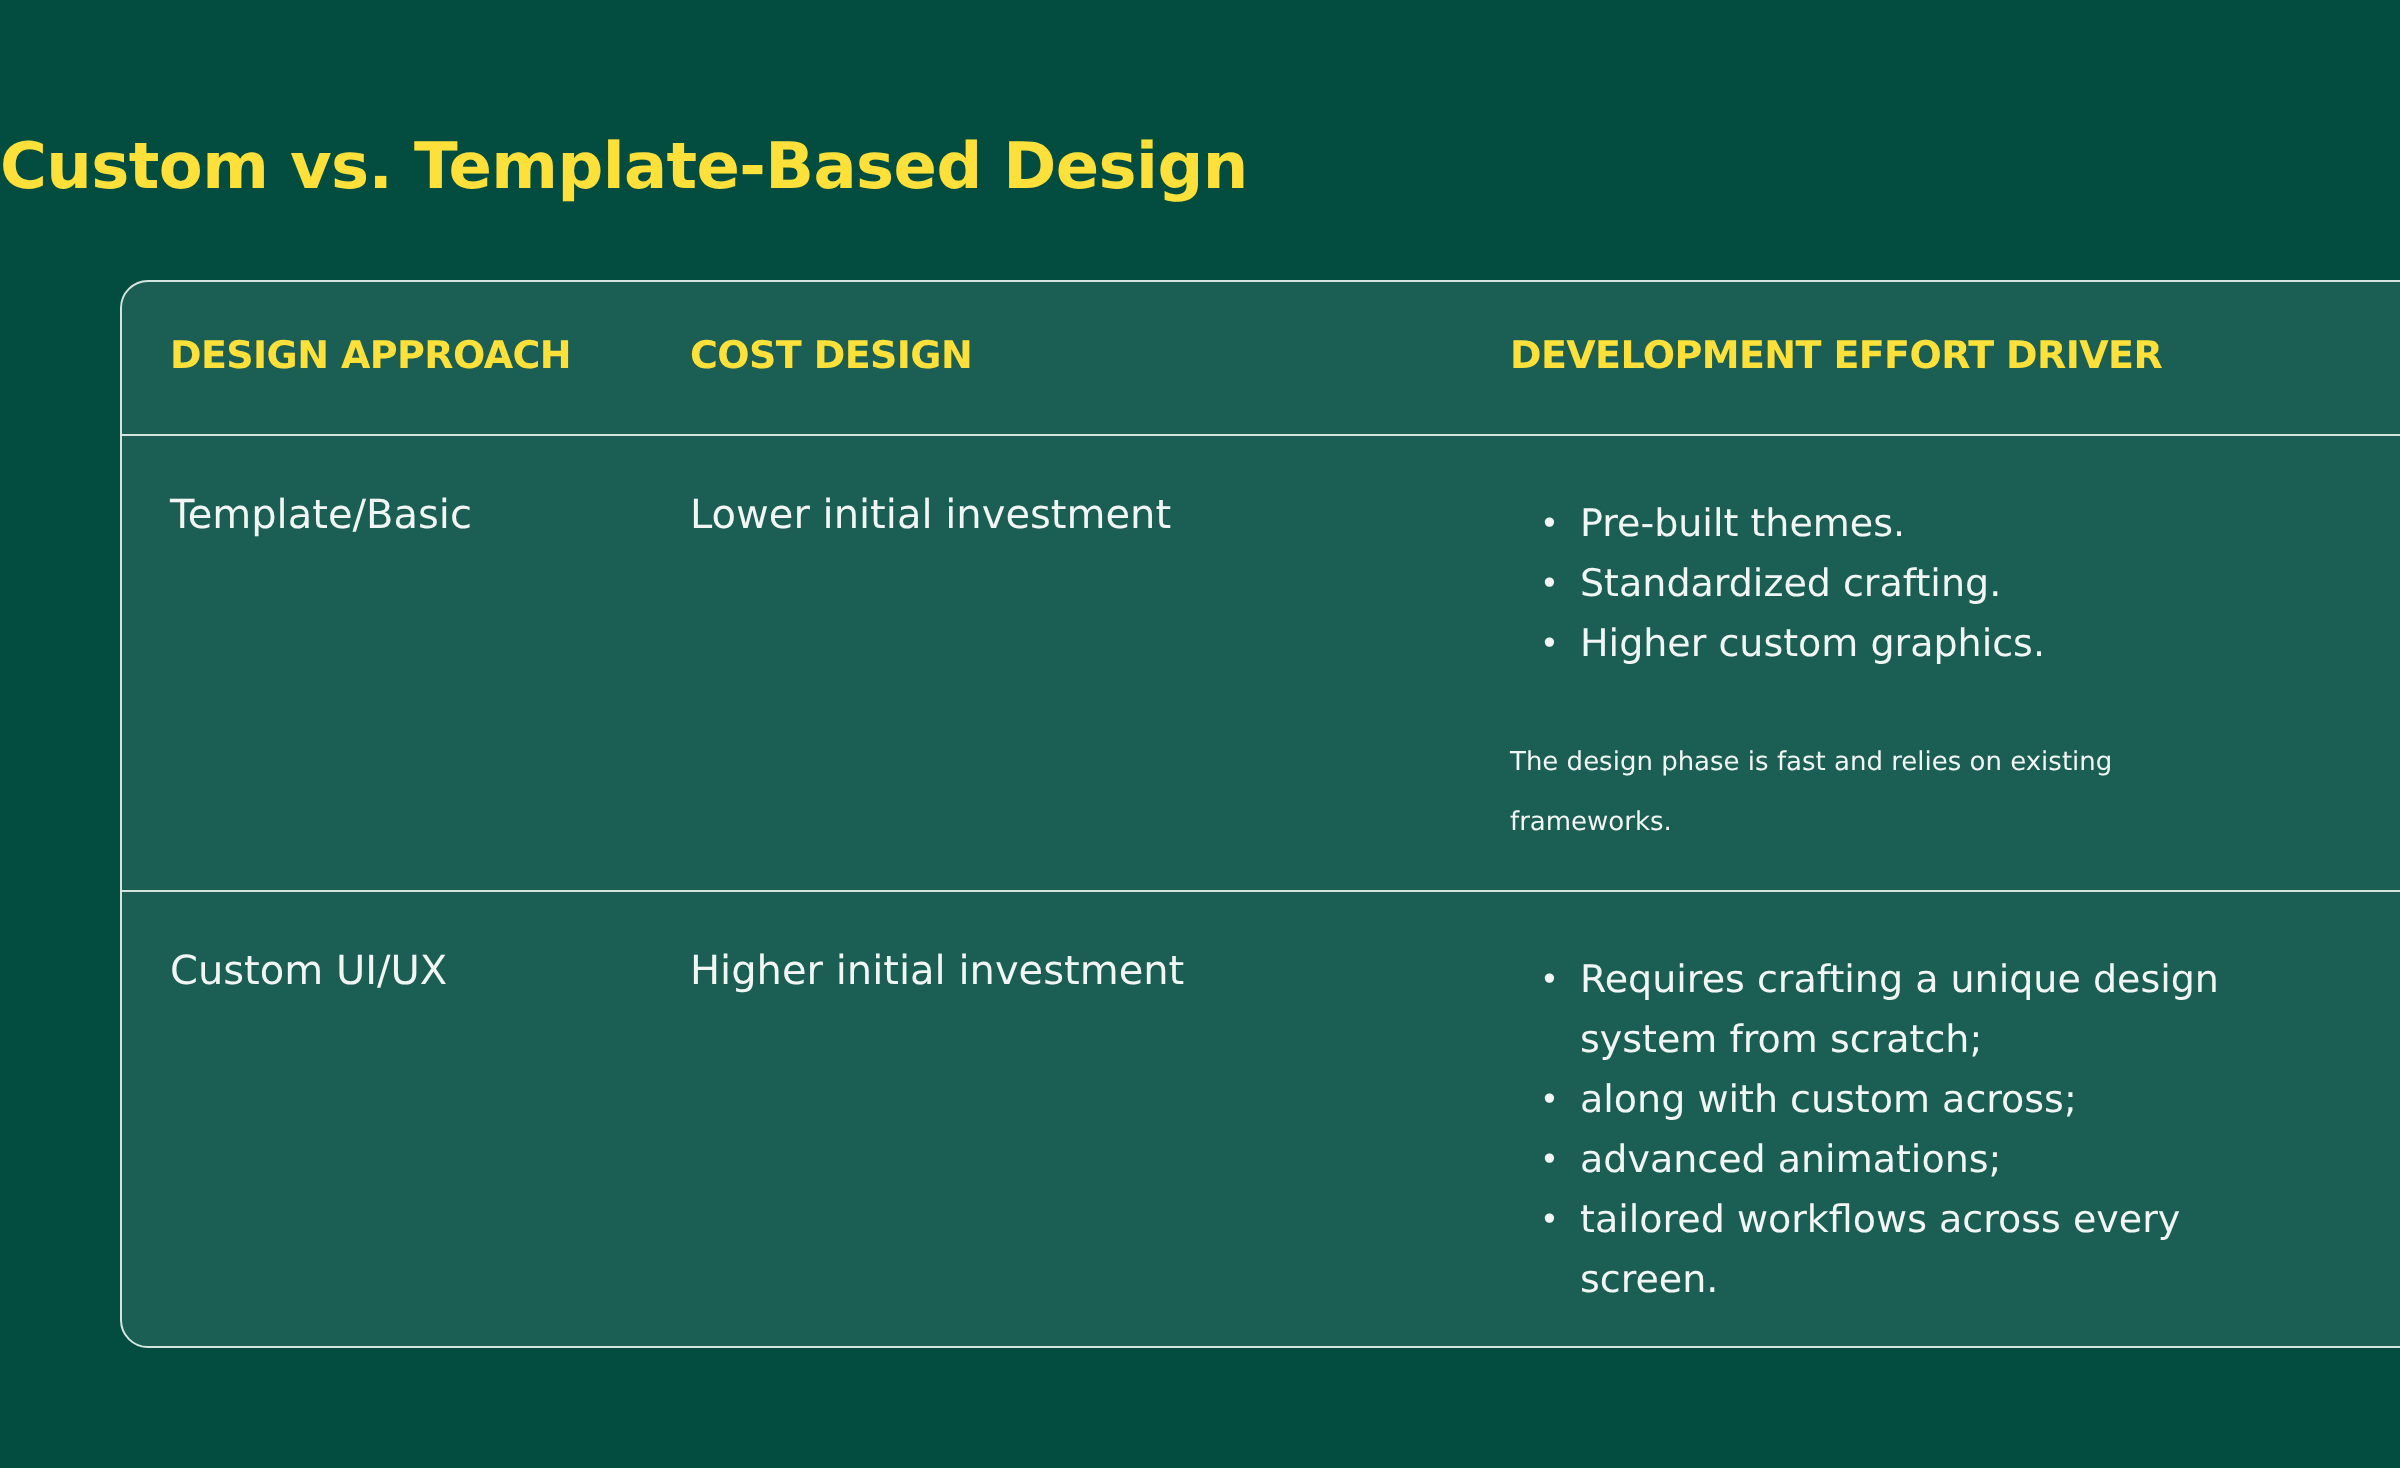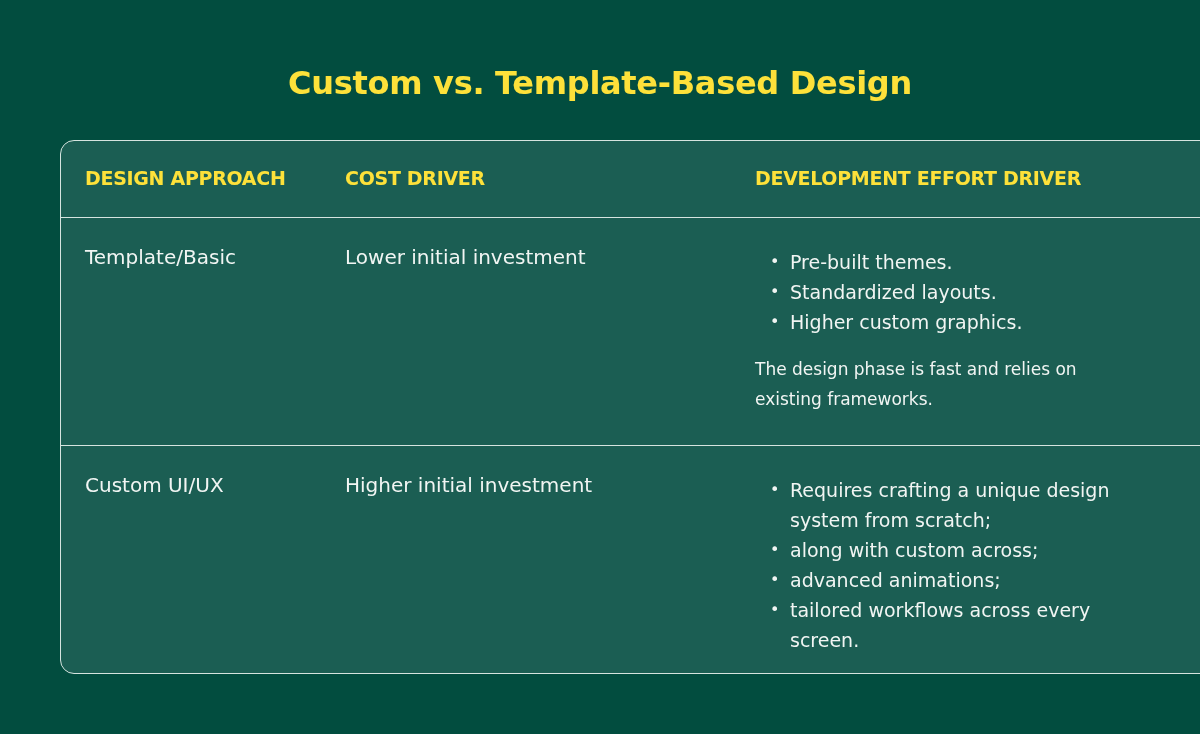--- a/index.html
+++ b/index.html
@@ -6,21 +6,21 @@
     body {
       width: 1200px; height: 734px;
       background: #004d40;
       background: #024d3f;
       font-family: "Liberation Sans", "DejaVu Sans", sans-serif;
       position: relative;
       overflow: hidden;
     }
     .title {
       position: absolute; top: 64px; left: 0; width: 1200px;
-      text-align: center;
+      text-align: left;
       color: #fde13a;
       font-size: 32px; font-weight: bold;
       font-family: "DejaVu Sans", sans-serif;
       letter-spacing: -0.3px;
     }
     .table {
       position: absolute; left: 60px; top: 140px;
       width: 1196px; height: 534px;
       box-sizing: border-box;
       border: 1px solid #d6e4df;
@@ -34,41 +34,41 @@
     .row.r2 { top: 305px; height: 228px; }
     .cell { position: absolute; color: #f1f5f3; font-size: 20px; line-height: 30px; font-family: "DejaVu Sans", sans-serif; }
     .hcell { position: absolute; top: 26px; color: #fde13a; font-size: 19px; font-weight: bold; font-family: "DejaVu Sans", sans-serif; letter-spacing: -0.3px; }
     .c1 { left: 24px; }
     .c2 { left: 284px; }
     .c3 { left: 694px; width: 360px; }
     .row .cell { top: 24px; }
     ul { margin: 5px; padding: 0; list-style: none; }
     li { position: relative; padding-left: 30px; font-size: 19px; line-height: 30px; }
     li::before { content: "•"; position: absolute; left: 10px; top: 0; color: #f1f5f3; font-size: 16px; }
-    .note { margin-top: 17px; font-size: 17px; line-height: 30px; }
+    .note { margin-top: 30px; font-size: 13px; line-height: 30px; }
   </style>
 </head>
 <body>
 
 <div class="title">Custom vs. Template-Based Design</div>
 
 <div class="table">
   <div class="row header">
     <div class="hcell c1">DESIGN APPROACH</div>
-    <div class="hcell c2">COST DRIVER</div>
+    <div class="hcell c2">COST DESIGN</div>
     <div class="hcell c3">DEVELOPMENT EFFORT DRIVER</div>
   </div>
 
   <div class="row r1">
     <div class="cell c2">Lower initial investment</div>
     <div class="cell c1">Template/Basic</div>
     <div class="cell c3">
       <ul>
         <li>Pre-built themes.</li>
-        <li>Standardized layouts.</li>
+        <li>Standardized crafting.</li>
         <li>Higher custom graphics.</li>
       </ul>
       <div class="note">The design phase is fast and relies on existing frameworks.</div>
     </div>
   </div>
 
   <div class="row r2">
     <div class="cell c1">Custom UI/UX</div>
     <div class="cell c2">Higher initial investment</div>
     <div class="cell c3">

